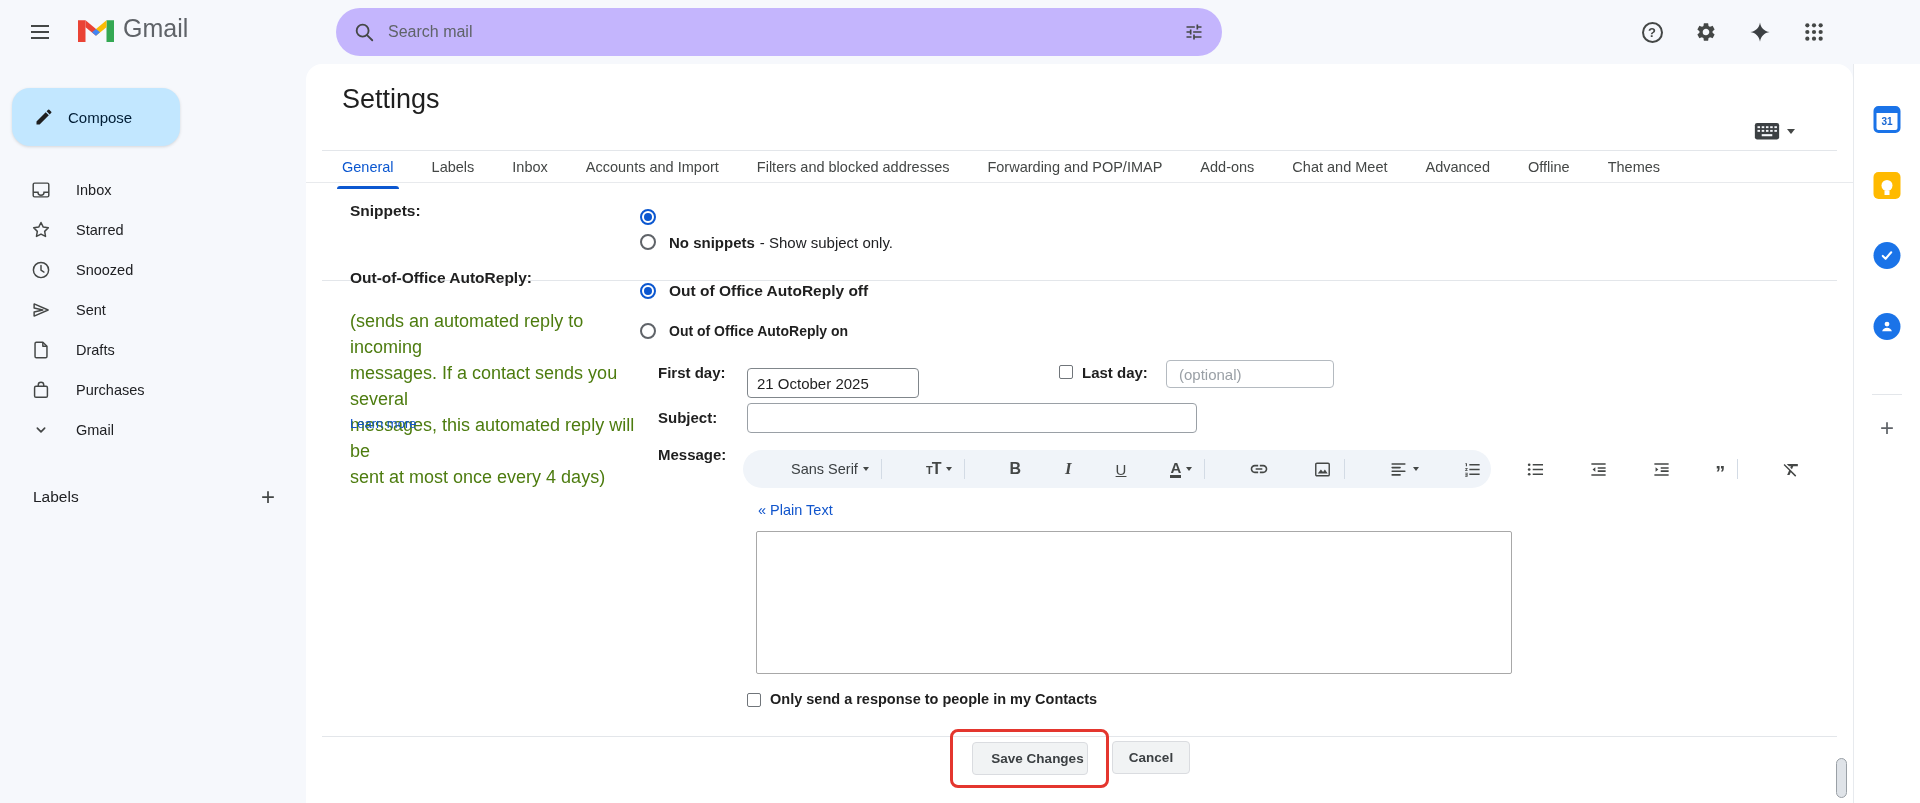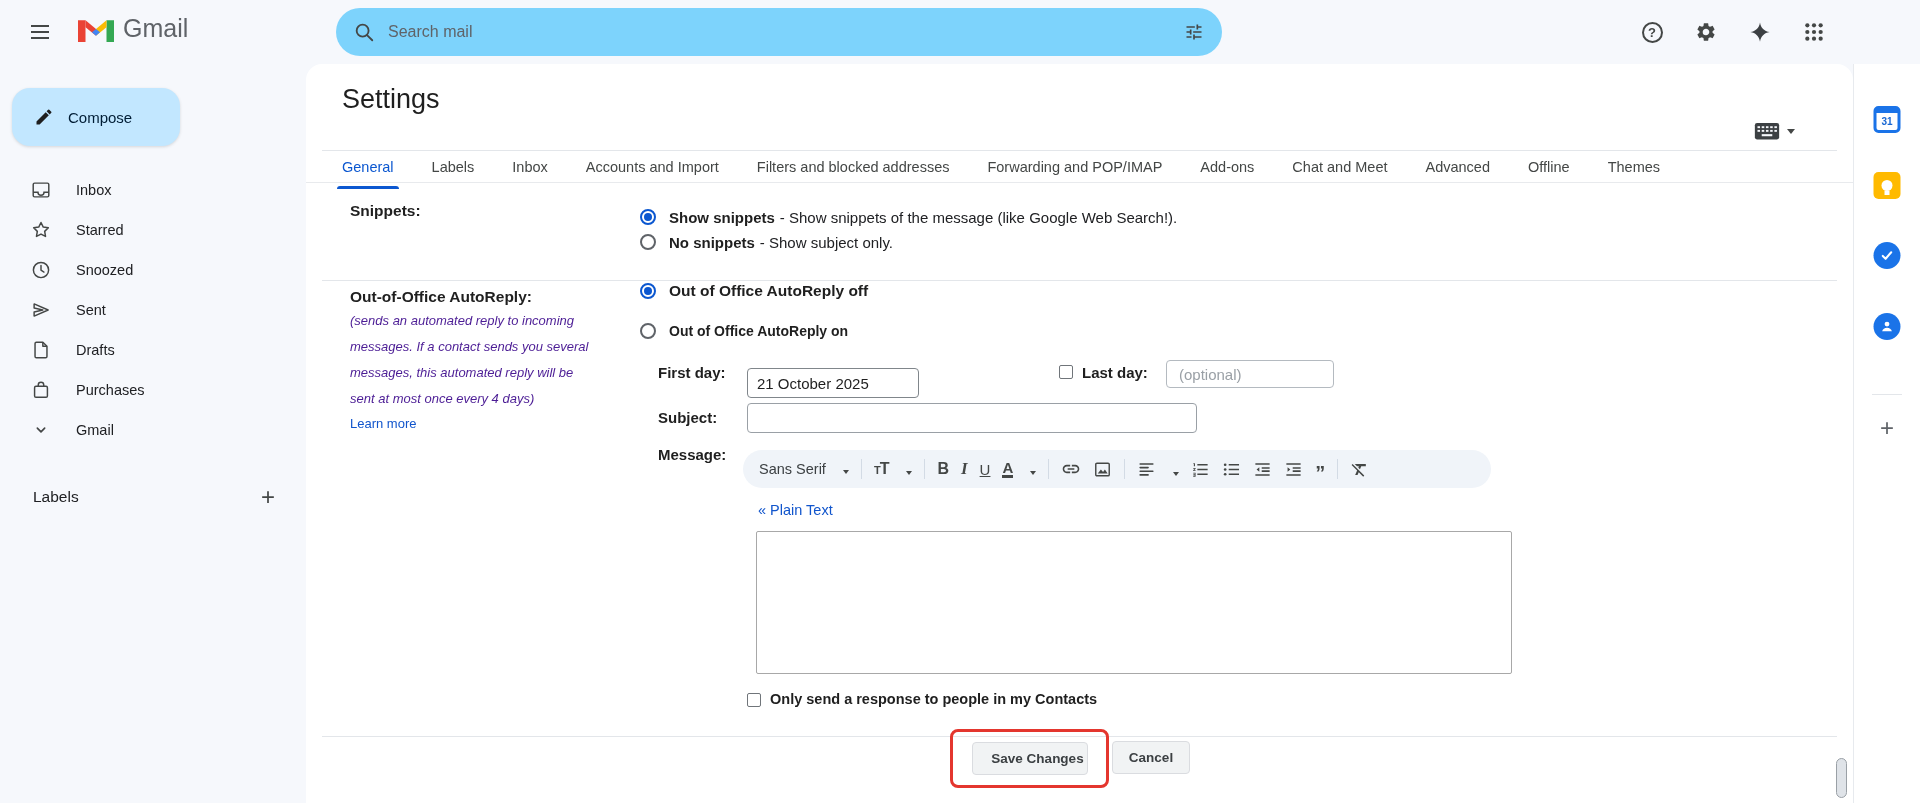--- a/index.html
+++ b/index.html
@@ -11,21 +11,21 @@
     color: #202124;
     overflow: hidden;
   }
 
   
   .topbar { position:absolute; left:0; top:0; width:1920px; height:64px; display:flex; align-items:center; }
   .hamburger { position:absolute; left:24px; top:16px; width:32px; height:32px; border:none; background:transparent; display:flex; flex-direction:column; justify-content:center; gap:4px; cursor:pointer; }
   .hamburger i { display:block; width:18px; height:2px; background:#444746; margin-left:7px; }
   .logo { position:absolute; left:78px; top:14px; display:flex; align-items:center; gap:9px; cursor:pointer; }
   .logo .brand-text { font-size:25px; color:#5f6368; letter-spacing:0; }
-  .search { position:absolute; left:336px; top:8px; width:886px; height:48px; background:#7dd3fc; border-radius:24px; display:flex; align-items:center; padding:0 8px; }
+  .search { position:absolute; left:336px; top:8px; width:886px; height:48px; background:#c4b5fd; border-radius:24px; display:flex; align-items:center; padding:0 8px; }
   .icon-btn { border:none; background:transparent; width:40px; height:40px; display:flex; align-items:center; justify-content:center; cursor:pointer; flex:none; border-radius:50%; }
   .search input { flex:1; border:none; outline:none; background:transparent; font-size:16px; color:#202124; font-family:inherit; padding-left:4px; }
   .search input::placeholder { color:#5f6368; }
   .top-actions { position:absolute; right:86px; top:12px; display:flex; gap:14px; }
   .qcircle { width:21px; height:21px; border:2px solid #444746; border-radius:50%; display:flex; align-items:center; justify-content:center; font-size:13px; font-weight:700; color:#444746; }
 
   
   .sidebar { position:absolute; left:0; top:64px; width:306px; height:739px; }
   .compose { position:absolute; left:12px; top:24px; width:168px; height:58px; background:#c2e7ff; border:none; border-radius:18px; display:flex; align-items:center; padding-left:22px; gap:14px; cursor:pointer; box-shadow:0 1px 3px rgba(60,64,67,.18); }
   .compose span { font-size:15px; font-weight:500; color:#001d35; }
@@ -50,33 +50,33 @@
   .tab.active { color:#0b57d0; font-weight:500; }
   .tab.active::after { content:""; position:absolute; left:14px; right:14px; bottom:0; height:3px; background:#0b57d0; border-radius:3px 3px 0 0; }
 
   .sec-label { position:absolute; left:44px; font-size:15.5px; font-weight:700; color:#1f1f1f; }
   .radio-row { position:absolute; left:334px; height:22px; display:flex; align-items:center; gap:13px; font-size:15px; cursor:pointer; }
   .radio { width:16px; height:16px; border:2px solid #5f6368; border-radius:50%; position:relative; flex:none; }
   .radio.sel { border-color:#0b57d0; }
   .radio.sel::after { content:""; position:absolute; left:2px; top:2px; width:8px; height:8px; border-radius:50%; background:#0b57d0; }
   .opt-name { font-weight:700; color:#1f1f1f; }
   .opt-desc { margin-left:5px; color:#202124; }
-  .ooo-desc { position:absolute; left:44px; top:244px; width:300px; font-size:13px; line-height:26px; color:#4c1d95;font-style:italic; }
+  .ooo-desc { position:absolute; left:44px; top:244px; width:300px; font-size:18px; line-height:26px; color:#4d7c0f; }
   .ooo-desc span { display:block; }
   .link { color:#1155cc; cursor:pointer; }
   .learn-more { position:absolute; left:44px; top:352px; font-size:13px; }
 
   .field-label { position:absolute; font-size:15px; font-weight:700; color:#1f1f1f; }
   .txt-input { position:absolute; border:1px solid #80868b; border-radius:4px; background:#fff; font-family:inherit; font-size:15px; color:#1f1f1f; padding:0 9px; outline:none; }
   .txt-input.light { border-color:#b4bac0;padding-left:12px; }
   .txt-input::placeholder { color:#9aa0a6; }
   .checkbox { position:absolute; width:14px; height:14px; border:1.5px solid #70757a; border-radius:2px; background:#fff; cursor:pointer; }
 
   .toolbar { position:absolute; left:437px; top:386px; width:748px; height:38px; background:#f0f4f9; border-radius:19px; display:flex; align-items:center; padding:0 16px; gap:12px; color:#444746; }
-  .tb-item { display:flex; align-items:flex-end; gap:17px; cursor:pointer; flex:none; }
+  .tb-item { display:flex; align-items:center; gap:5px; cursor:pointer; flex:none;margin-left:32px; }
   .tb-sep { width:1px; height:20px; background:#d3dbe5; flex:none; }
   .tb-font { font-size:14.5px; color:#3c4043; }
   .tb-b { font-weight:700; font-size:16px; }
   .tb-i { font-style:italic; font-family:"Liberation Serif", serif; font-size:17px; font-weight:600; }
   .tb-u { text-decoration:underline; font-size:15px; }
   .tb-a { font-weight:700; font-size:15px; border-bottom:3px solid #444746; line-height:1.05; }
   .tb-q { font-weight:700; font-size:20px; line-height:10px; padding-top:8px; }
   .t-sm { font-size:11px; font-weight:700; } .t-lg { font-size:16px; font-weight:700; margin-left:-1px; }
 
   .plain-text { position:absolute; left:452px; top:438px; font-size:14.5px; }
@@ -266,30 +266,29 @@
     <span class="tab">Add-ons</span>
     <span class="tab">Chat and Meet</span>
     <span class="tab">Advanced</span>
     <span class="tab">Offline</span>
     <span class="tab">Themes</span>
   </div>
 
   <div class="sec-label" style="top:138px;">Snippets:</div>
   <div class="radio-row" style="top:142px;">
     <span class="radio sel"></span>
-    <span><b class="opt-name">Show snippets</b><span class="opt-desc">- Show snippets of the message (like Google Web Search!).</span></span>
   </div>
   <div class="radio-row" style="top:167px;">
     <span class="radio"></span>
     <span><b class="opt-name">No snippets</b><span class="opt-desc">- Show subject only.</span></span>
   </div>
 
   <div class="hdiv div2"></div>
 
-  <div class="sec-label" style="top:224px;">Out-of-Office AutoReply:</div>
+  <div class="sec-label" style="top:205px;">Out-of-Office AutoReply:</div>
   <div class="ooo-desc">
     <span>(sends an automated reply to incoming</span>
     <span>messages. If a contact sends you several</span>
     <span>messages, this automated reply will be</span>
     <span>sent at most once every 4 days)</span>
   </div>
   <span class="link learn-more">Learn more</span>
 
   <div class="radio-row" style="top:216px;">
     <span class="radio sel"></span>

